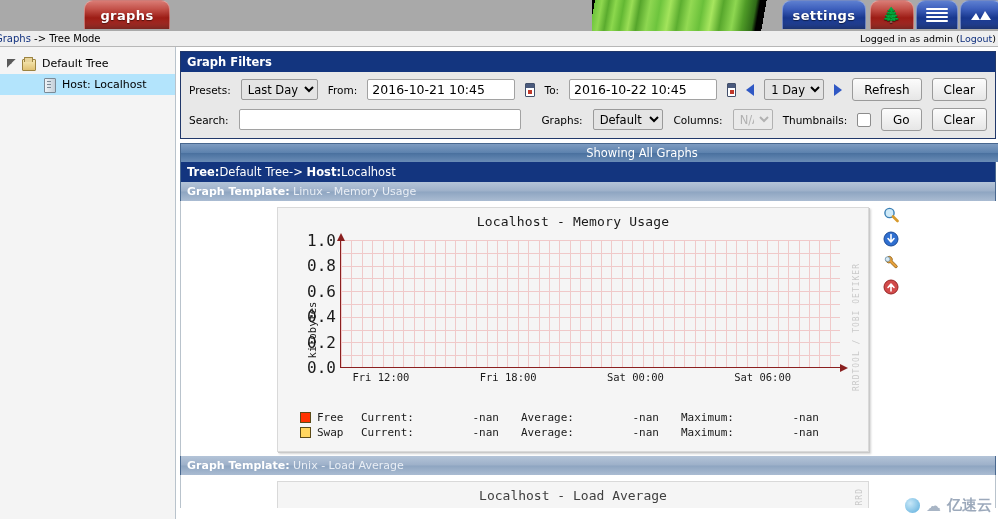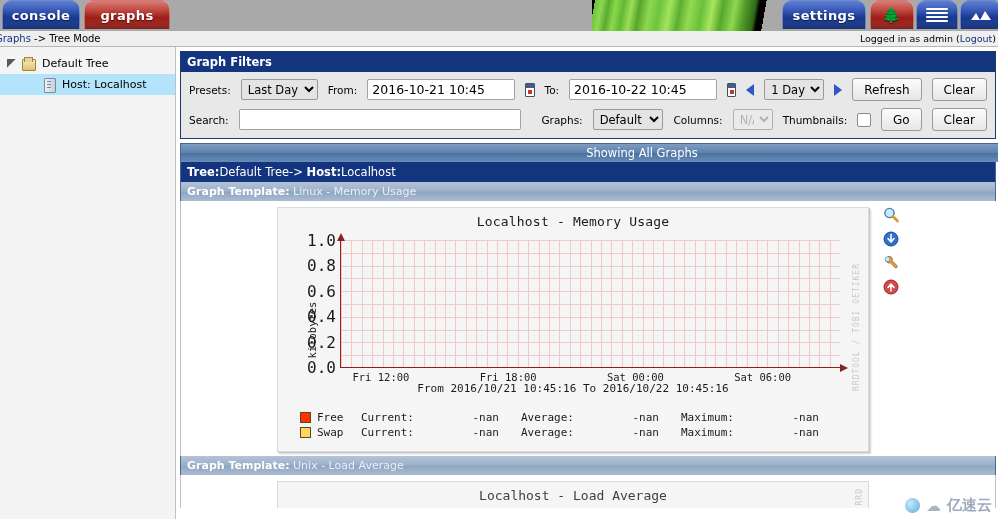--- a/index.html
+++ b/index.html
@@ -287,23 +287,20 @@
     background:radial-gradient(circle at 35% 35%,#bfe4f7,#3f9fd6);
   }
   .wm-cloud{font-size:15px;color:#9aa9bb;}
 </style>
 </head>
 <body>
 
 <div class="topbar">
   <div class="logo-swoosh"></div>
 
-  <div class="tab tab-blue" id="tab-console">
-    <span>console</span>
-  </div>
   <div class="tab tab-red" id="tab-graphs">
     <span>graphs</span>
   </div>
   <div class="tab tab-blue" id="tab-settings">
     <span>settings</span>
   </div>
   <div class="tab tab-red" id="tab-tree">
     <span class="icon-tree-glyph">🌲</span>
   </div>
   <div class="tab tab-blue" id="tab-list">
@@ -420,21 +417,20 @@
             <span class="ytick" style="top:40%">0.6</span>
             <span class="ytick" style="top:20%">0.8</span>
             <span class="ytick" style="top:0%">1.0</span>
 
             <span class="xtick" style="left:8%">Fri 12:00</span>
             <span class="xtick" style="left:33.5%">Fri 18:00</span>
             <span class="xtick" style="left:59%">Sat 00:00</span>
             <span class="xtick" style="left:84.5%">Sat 06:00</span>
           </div>
 
-          <div class="rrd-range">From 2016/10/21 10:45:16 To 2016/10/22 10:45:16</div>
 
           <div class="rrd-legend">
             <div class="lrow">
               <span class="sw" style="background:#ff3300"></span>
               <span class="lname">Free</span>
               <span class="lkey">Current:</span>
               <span class="lval">-nan</span>
               <span class="lgap"></span>
               <span class="lkey">Average:</span>
               <span class="lval">-nan</span>

